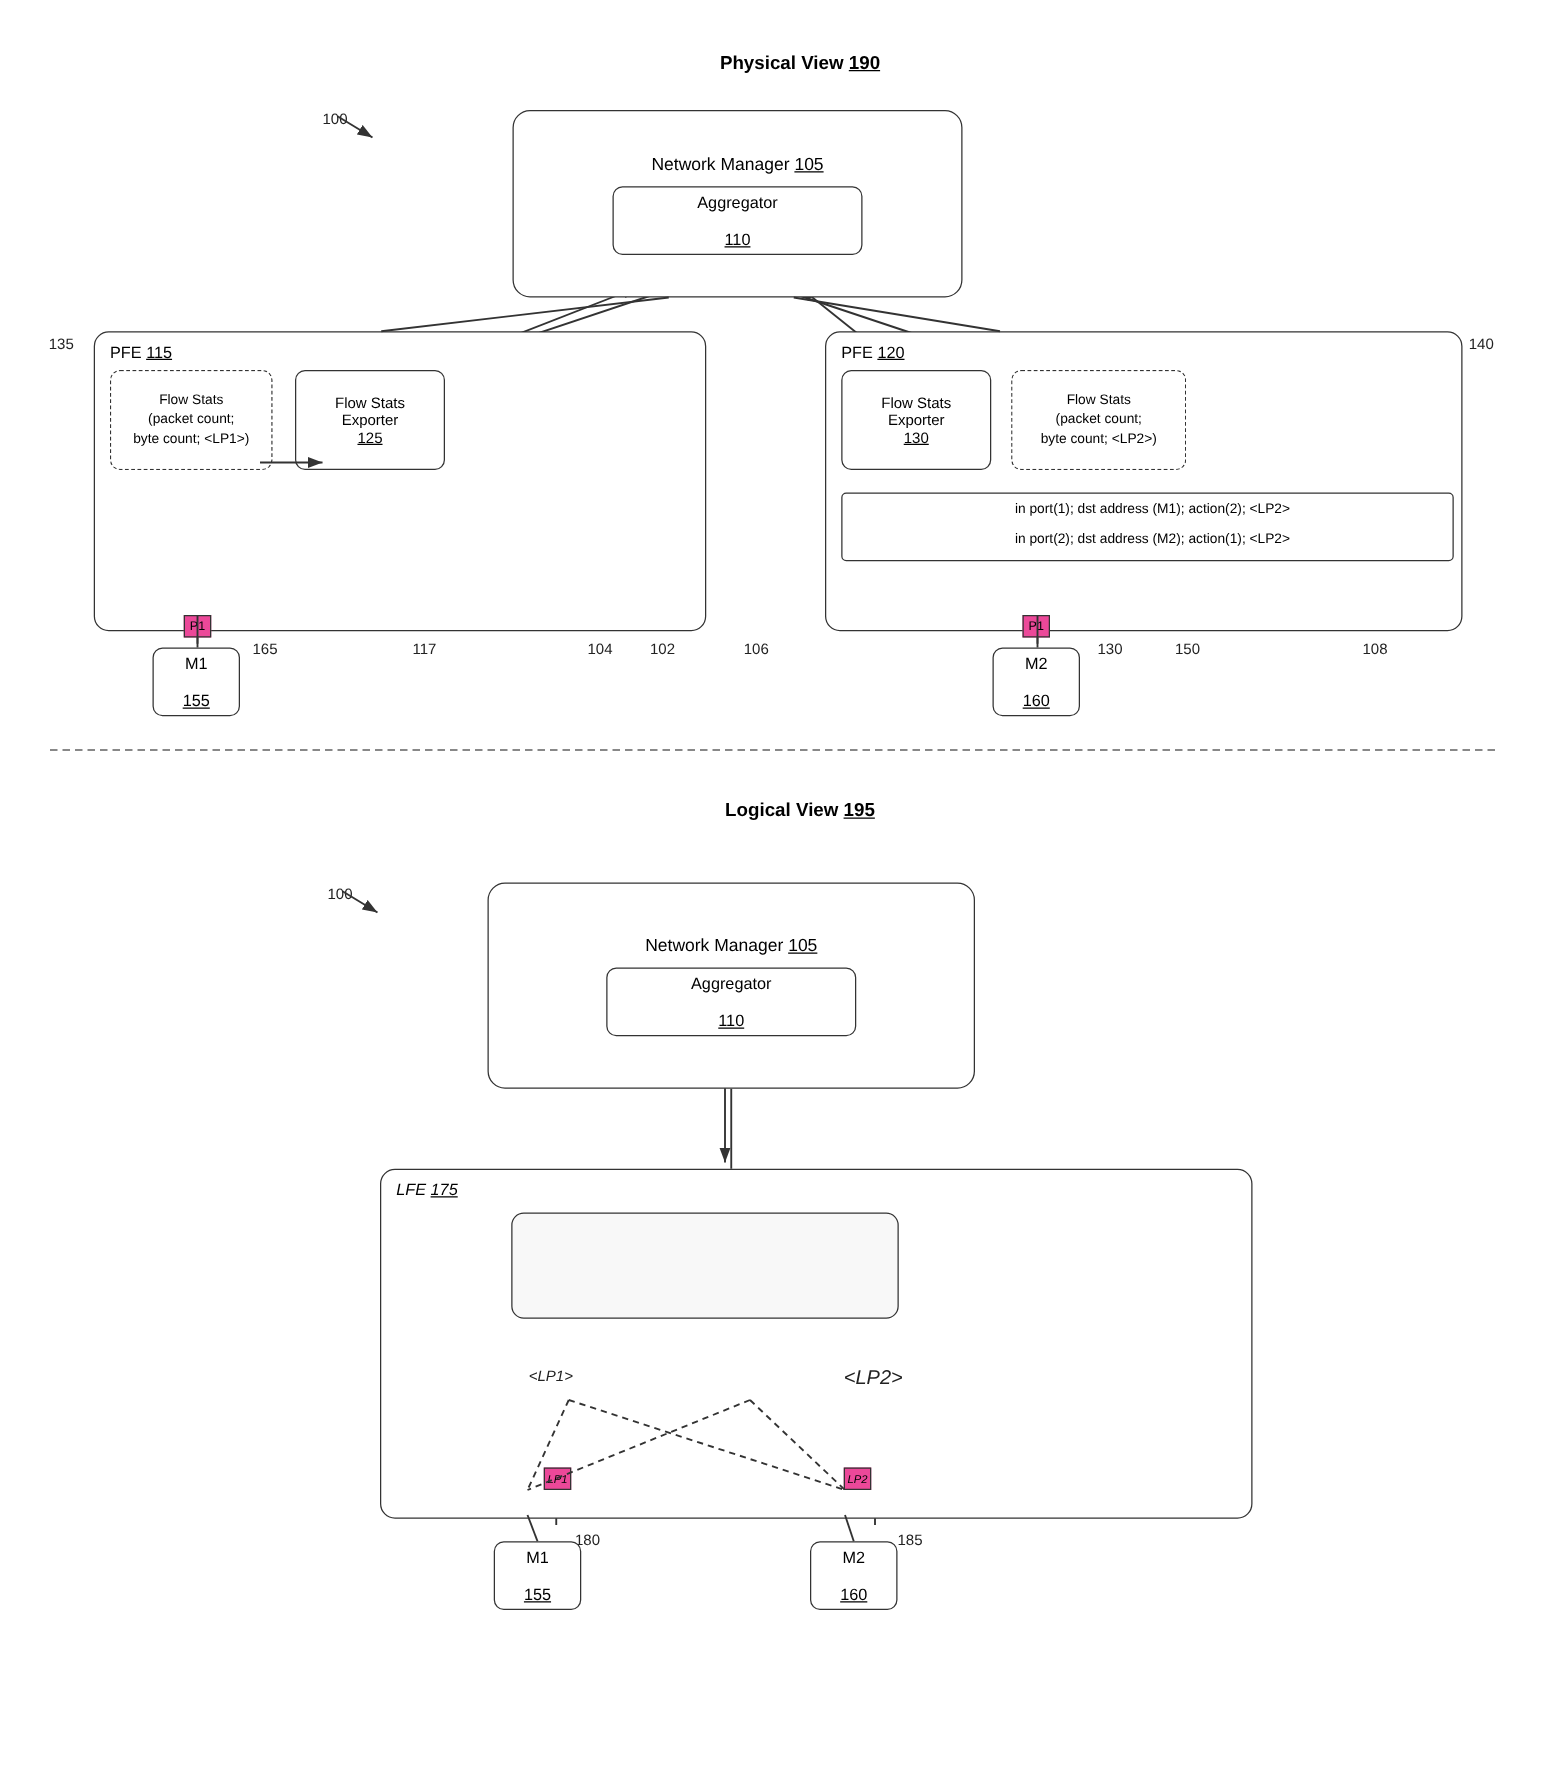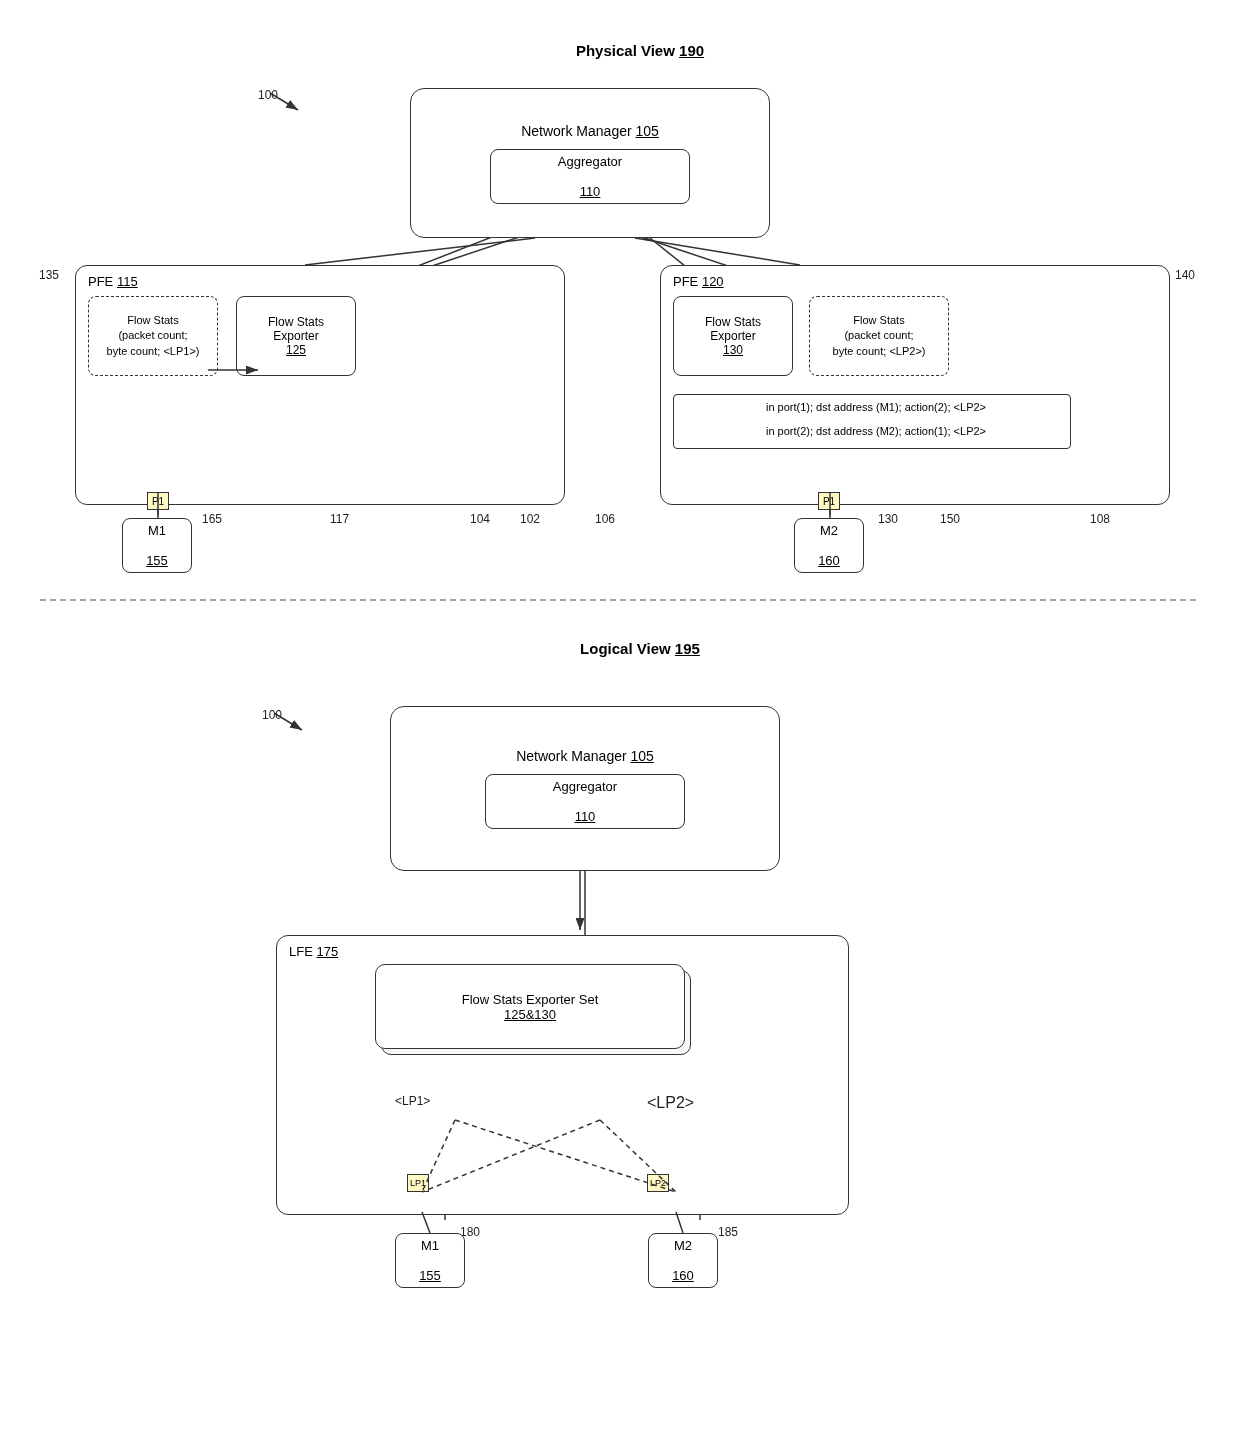--- a/index.html
+++ b/index.html
@@ -66,21 +66,21 @@
       font-size: 12px;
       color: #222;
     }
 
     
     .port-box {
       position: absolute;
       border: 1.5px solid #333;
       width: 22px;
       height: 18px;
-      background: #fef9c3;
+      background: #ec4899;
       display: flex;
       align-items: center;
       justify-content: center;
       font-size: 10px;
     }
   </style>
 </head>
 <body>
 
 <div class="diagram-container">
@@ -178,21 +178,21 @@
     </span>
 
     <div class="box" style="position:absolute; top:30px; left:12px; width:120px; height:80px; font-size:12px;">
       Flow Stats<br>Exporter<br><span class="underline-ref">130</span>
     </div>
 
     <div class="box box-dashed" style="position:absolute; top:30px; left:148px; width:140px; height:80px; font-size:11px; line-height:1.4;">
       Flow Stats<br>(packet count;<br>byte count; &lt;LP2&gt;)
     </div>
 
-    <div class="box" style="position:absolute; top:128px; left:12px; width:398px; height:55px; border-radius:4px; font-size:11px; text-align:left; padding-left:8px; justify-content:flex-start; padding-top:6px;">
+    <div class="box" style="position:absolute; top:128px; left:12px; width:490px; height:55px; border-radius:4px; font-size:11px; text-align:left; padding-left:8px; justify-content:flex-start; padding-top:6px;">
       <span>in port(1); dst address (M1); action(2); &lt;LP2&gt;</span>
         <br>
       <span>in port(2); dst address (M2); action(1); &lt;LP2&gt;</span>
     </div>
   </div>
 
   <div class="ref" style="top:268px; left:1175px;">140</div>
 
   <div class="port-box" style="top:492px; left:147px;">P1</div>
 
@@ -242,33 +242,27 @@
 
   <div class="box box-rounded-lg" style="top:706px; left:390px; width:390px; height:165px; border-radius:14px;">
     <span style="font-size:14px;">
       <span>Network Manager</span> <span class="underline-ref">105</span>
     </span>
     <div class="box" style="position:relative; width:200px; height:55px; margin-top:10px; border-radius:8px;">
       <span>Aggregator</span>&nbsp;<span class="underline-ref">110</span>
     </div>
   </div>
 
-  <div class="box" style="top:935px; left:276px; width:573px; height:280px; border-radius:12px;">
+  <div class="box" style="top:935px; left:304px; width:698px; height:280px; border-radius:12px;font-style:italic;">
     <span style="position:absolute; top:8px; left:12px; font-size:13px;">
       LFE <span class="underline-ref">175</span>
     </span>
 
     <div class="box" style="position:absolute; top:28px; left:98px; width:310px; height:85px; border-radius:10px; background:#f8f8f8; transform:translate(6px,6px);"></div>
 
-    <div class="box" style="position:absolute; top:28px; left:98px; width:310px; height:85px; border-radius:10px;">
-      <span style="font-size:13px;">
-        <span>Flow Stats Exporter Set</span><br>
-        <span class="underline-ref">125&amp;130</span>
-      </span>
-    </div>
 
     <div class="ref" style="position:absolute; top:158px; left:118px; font-size:12px;">&lt;LP1&gt;</div>
 
     <div class="ref" style="position:absolute; top:158px; left:340px; font-size:16px;margin-left:30px;">&lt;LP2&gt;</div>
 
     <div class="port-box" style="position:absolute; bottom:22px; left:130px; font-size:9px;">LP1</div>
 
     <div class="port-box" style="position:absolute; bottom:22px; left:370px; font-size:9px;">LP2</div>
   </div>
 

